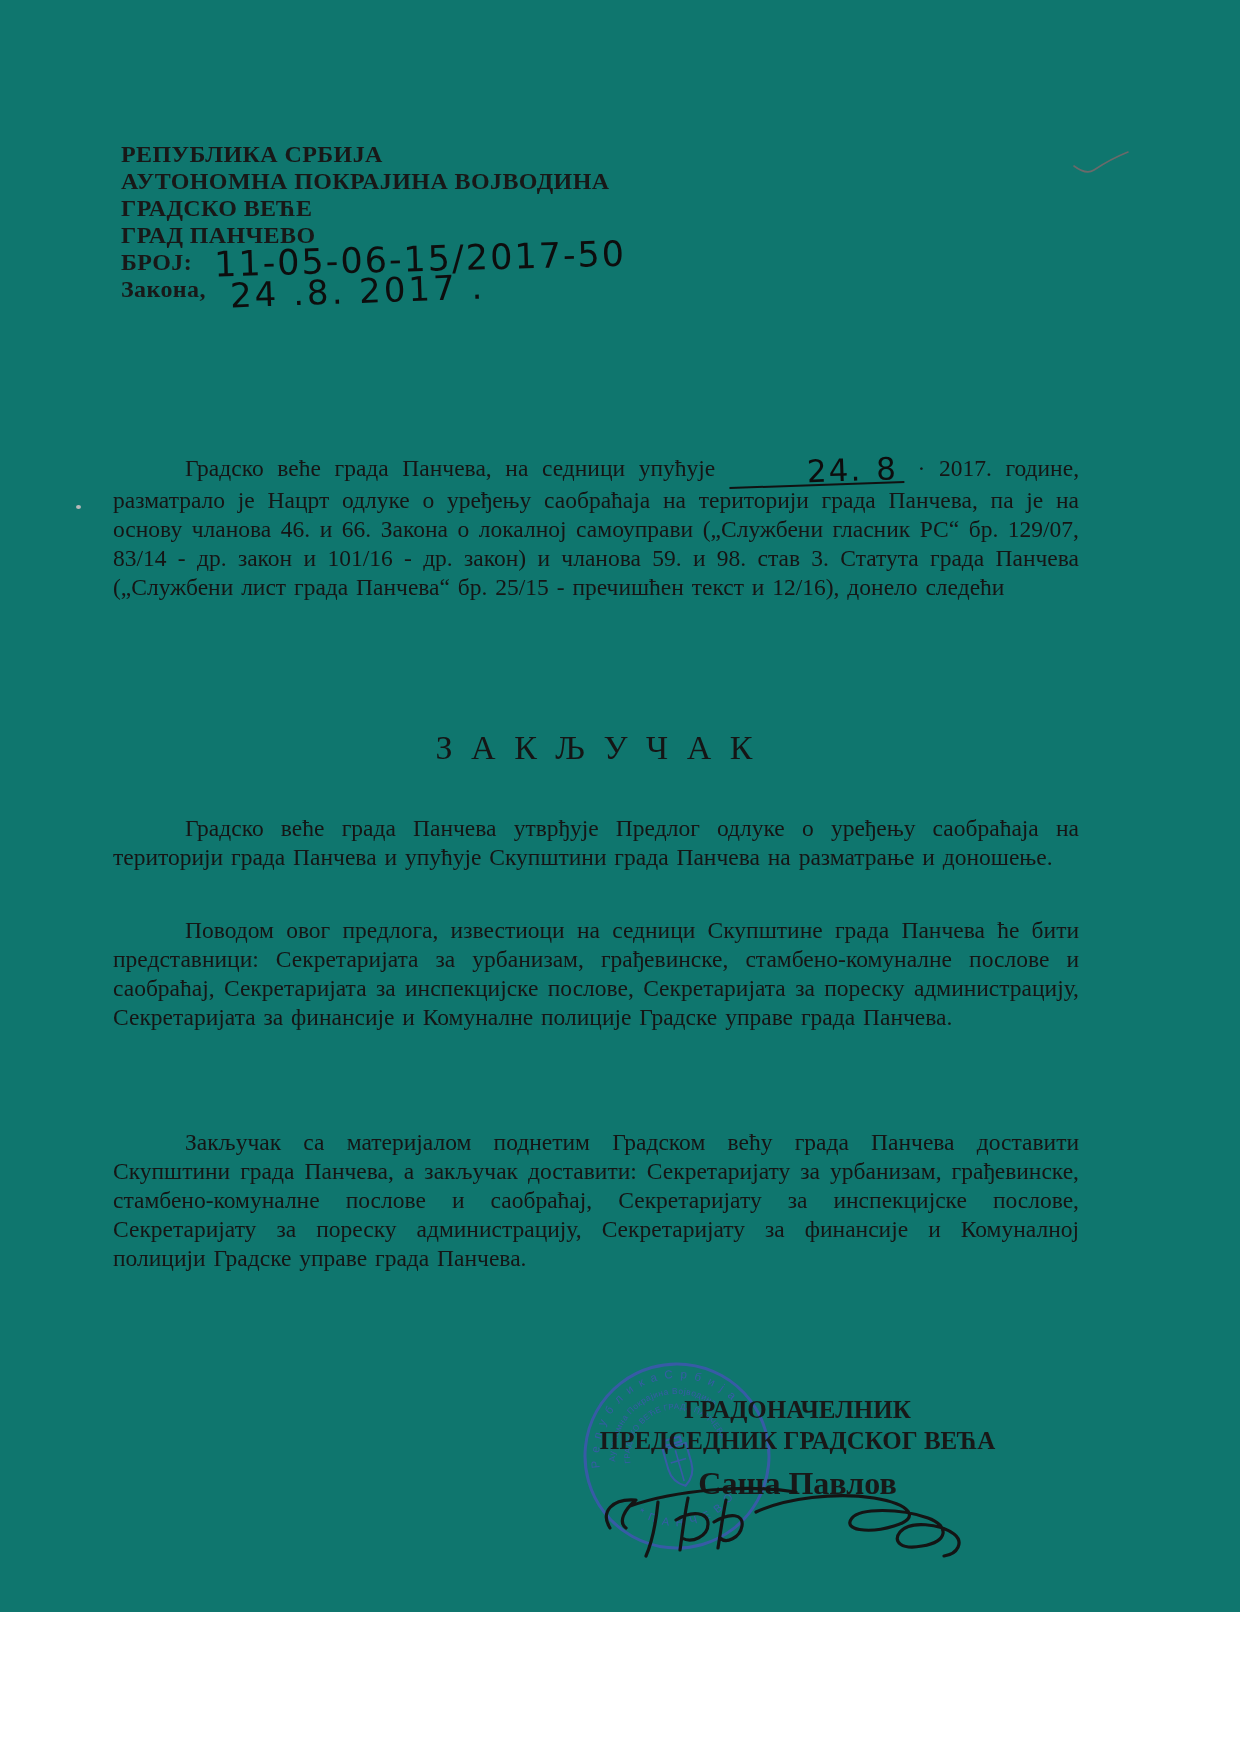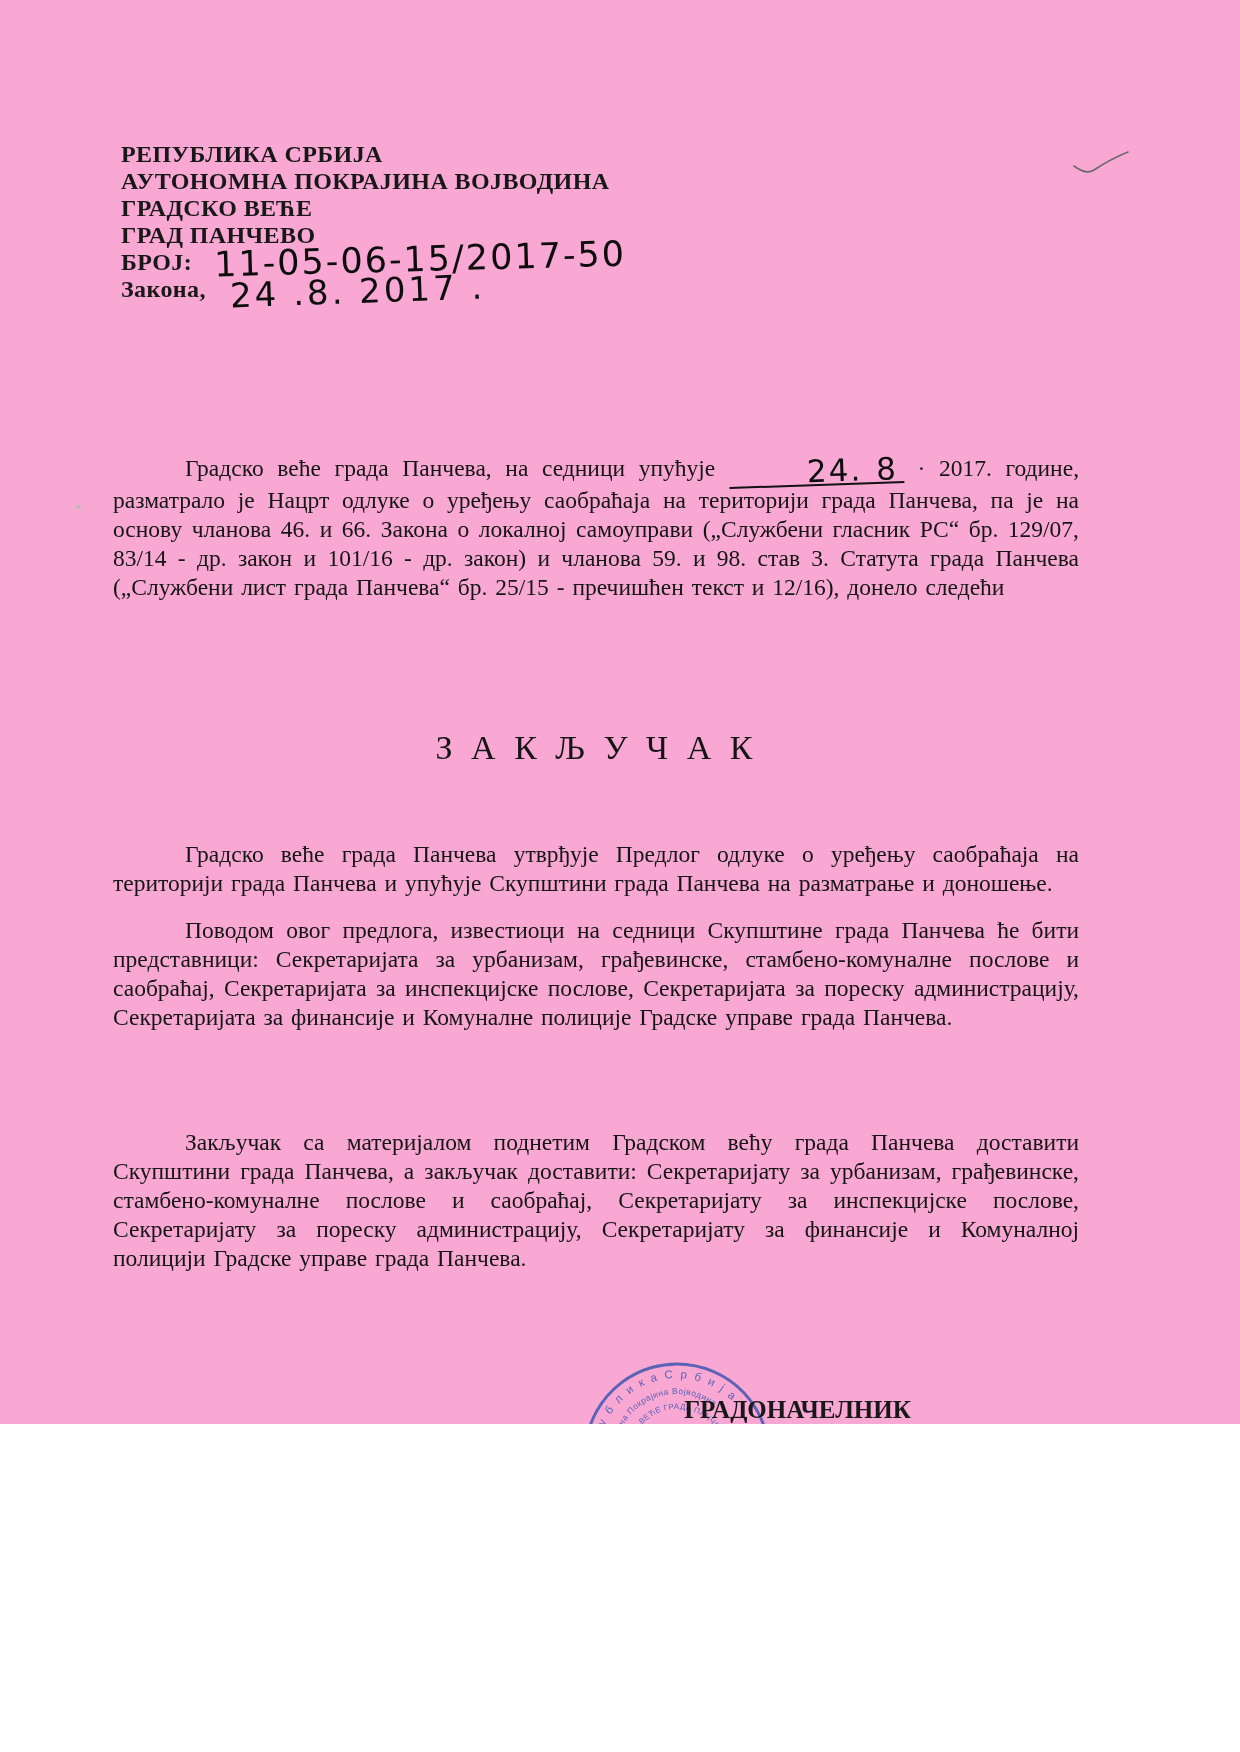--- a/index.html
+++ b/index.html
@@ -1,18 +1,18 @@
 <!DOCTYPE html>
 <html><head>
 <meta charset="utf-8">
 <style>
   html,body { margin:0; padding:0; }
   #page {
-    position:relative; width:1240px; height:1424px;
-    background:#f9a8d4; overflow:hidden;
+    position:relative; width:1240px; height:1612px;
+    background:#0f766e; overflow:hidden;
     font-family:"Liberation Serif", serif; color:#181818;
   }
   .hline { font-size:24px; font-weight:700; line-height:27px; letter-spacing:0.4px; white-space:nowrap; }
   .hw { font-family:"DejaVu Sans", sans-serif; color:#0d0d0d; }
   .header { position:absolute; left:121px; top:141px; }
   .hrow { display:flex; align-items:flex-start; white-space:nowrap;gap:12px; }
   .hw-number { font-size:35px; line-height:34px; letter-spacing:2px; margin-left:10px; margin-top:-7px; transform:rotate(-1.5deg); }
   .hw-date   { font-size:34px; line-height:34px; letter-spacing:3px; margin-left:12px; margin-top:-2px; transform:rotate(-2deg); }
   .para {
     position:absolute; left:113px; width:966px;
@@ -56,21 +56,21 @@
   </div>
 
   <p class="para indent" style="top:430px;">
     <span>Градско веће града Панчева, на седници упућује</span>
     <span class="hw hw-inline">24. 8</span>
     <span>· 2017.  године, разматрало је Нацрт одлуке о уређењу саобраћаја на територији града Панчева, па је на основу чланова 46. и 66. Закона  о локалној самоуправи („Службени гласник РС“ бр. 129/07, 83/14 - др. закон и 101/16 - др. закон) и чланова 59. и 98. став 3. Статута града Панчева („Службени лист града Панчева“ бр. 25/15 - пречишћен текст и 12/16), донело следећи</span>
   </p>
 
   <p class="para" id="heading" style="top:699px;">З А К Љ У Ч А К</p>
 
-  <p class="para indent" style="top:816px;">Градско веће града Панчева утврђује Предлог одлуке о уређењу саобраћаја на територији града Панчева и упућује Скупштини града Панчева на разматрање и доношење.</p>
+  <p class="para indent" style="top:790px;">Градско веће града Панчева утврђује Предлог одлуке о уређењу саобраћаја на територији града Панчева и упућује Скупштини града Панчева на разматрање и доношење.</p>
   <p class="para indent" style="top:892px;">Поводом овог предлога, известиоци на седници Скупштине града Панчева ће бити представници: Секретаријата за урбанизам, грађевинске, стамбено-комуналне послове и саобраћај, Секретаријата за инспекцијске послове, Секретаријата за пореску администрацију, Секретаријата за финансије и Комуналне полиције Градске управе града Панчева.</p>
   <p class="para indent" style="top:1104px;">Закључак са материјалом поднетим Градском већу града Панчева доставити Скупштини града Панчева, а закључак доставити: Секретаријату за урбанизам, грађевинске, стамбено-комуналне послове и саобраћај, Секретаријату за инспекцијске послове, Секретаријату за пореску администрацију, Секретаријату за финансије  и Комуналној полицији Градске управе града Панчева.</p>
 
   <svg id="stamp" viewBox="0 0 200 200">
     <g transform="rotate(-16 100 100)" stroke="#3f57b0" fill="#3f57b0" opacity="0.85">
       <circle cx="100" cy="100" r="92" fill="none" stroke-width="3"></circle>
       <defs>
         <path id="arc1" d="M 22 100 A 78 78 0 1 1 178 100" fill="none"></path>
         <path id="arc2" d="M 38 100 A 62 62 0 1 1 162 100" fill="none"></path>
         <path id="arc3" d="M 53 100 A 47 47 0 1 1 147 100" fill="none"></path>

